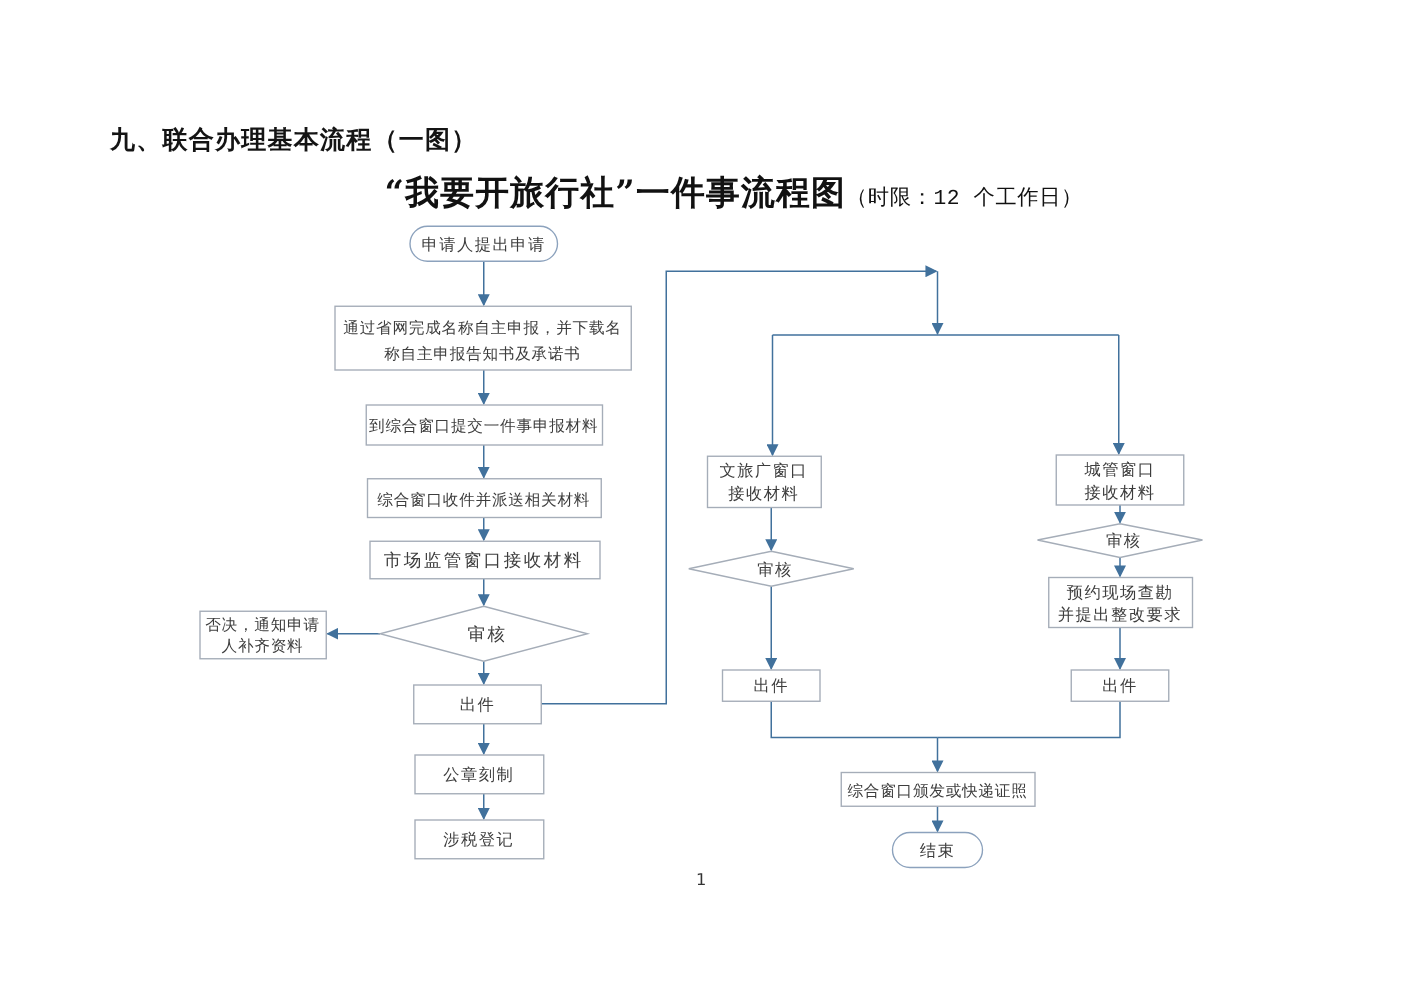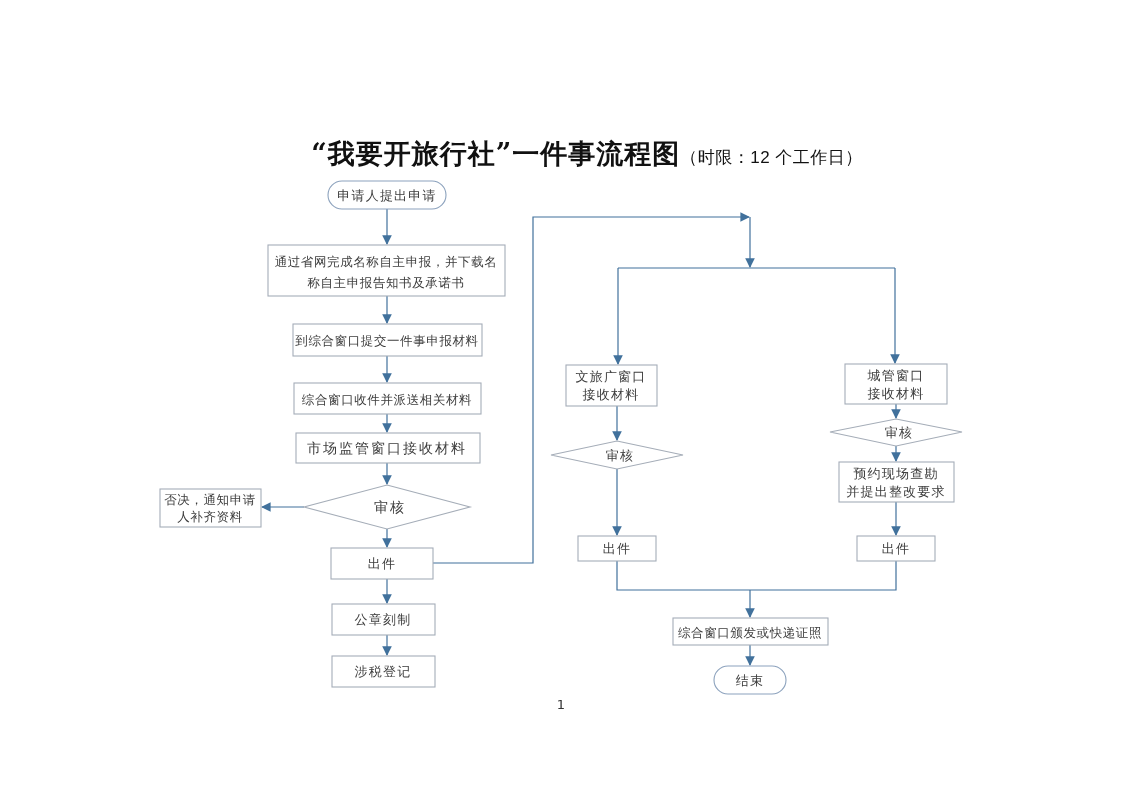--- a/index.html
+++ b/index.html
@@ -41,21 +41,21 @@
     font-size:27px;
     font-weight:bold;
     letter-spacing:1px;
     font-family:"DejaVu Serif","DejaVu Sans",serif;
     margin-left:16px;
   }
   .title-note{
     font-size:17px;
     font-weight:normal;
     letter-spacing:0.5px;
-    font-family:Liberation Sans, sans-serif;
+    font-family:Liberation Mono, monospace;
   }
   .page-number{
     position:absolute;
     left:548px;
     top:697px;
     width:26px;
     text-align:center;
     font-size:13px;
     color:#333333;
   }
@@ -71,20 +71,21 @@
   }
   .t14{font-size:14px;letter-spacing:2px;}
   .t13{font-size:13px;letter-spacing:1.2px;}
   .t12{font-size:12.5px;letter-spacing:0.6px;}
 </style>
 </head>
 <body>
 
 <div class="page">
 
+  <div class="heading">九、联合办理基本流程（一图）</div>
 
   <div class="title-row">
     <span class="title-shift"><span class="title-main">“我要开旅行社”一件事流程图</span><span class="title-note">（时限：12 个工作日）</span></span>
   </div>
 
   <svg class="flow" width="1122" height="793" viewBox="0 0 1122 793">
     <defs>
       <marker id="arr" viewBox="0 0 10 10" refX="9" refY="5" markerWidth="8" markerHeight="8" orient="auto-start-reverse">
         <path d="M0,0 L10,5 L0,10 z" class="arrowhead"></path>
       </marker>

